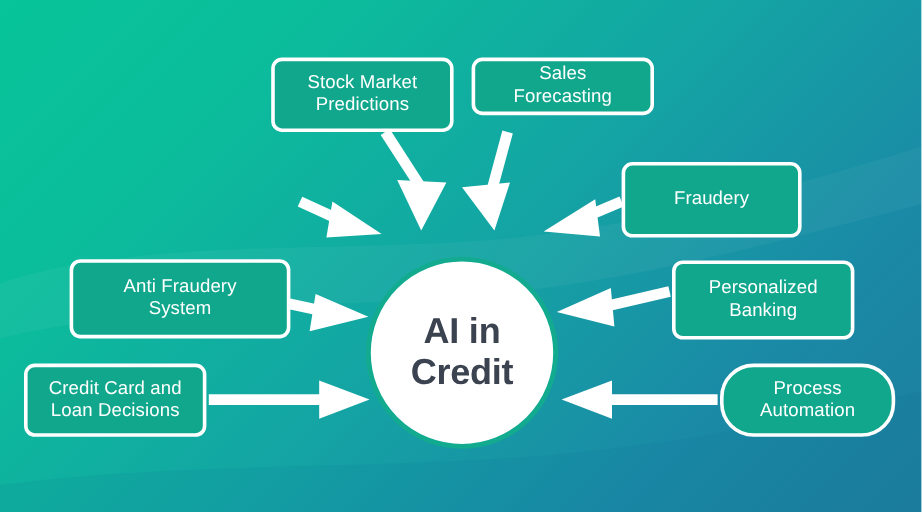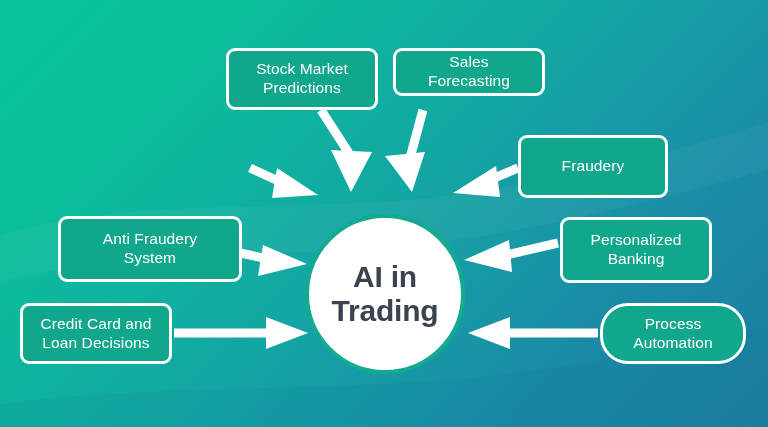--- a/index.html
+++ b/index.html
@@ -155,16 +155,16 @@
 Loan Decisions</span>
   </div>
 
   <div class="node-box" style="left:600px; top:303px; width:146px; height:61px;border-radius:28px;">
     <span class="node-label">Process
 Automation</span>
   </div>
 
   <div id="center-circle">
     <span id="center-label">AI in
-Trading</span>
+Credit</span>
   </div>
 
 </div>
 
 </body></html>

